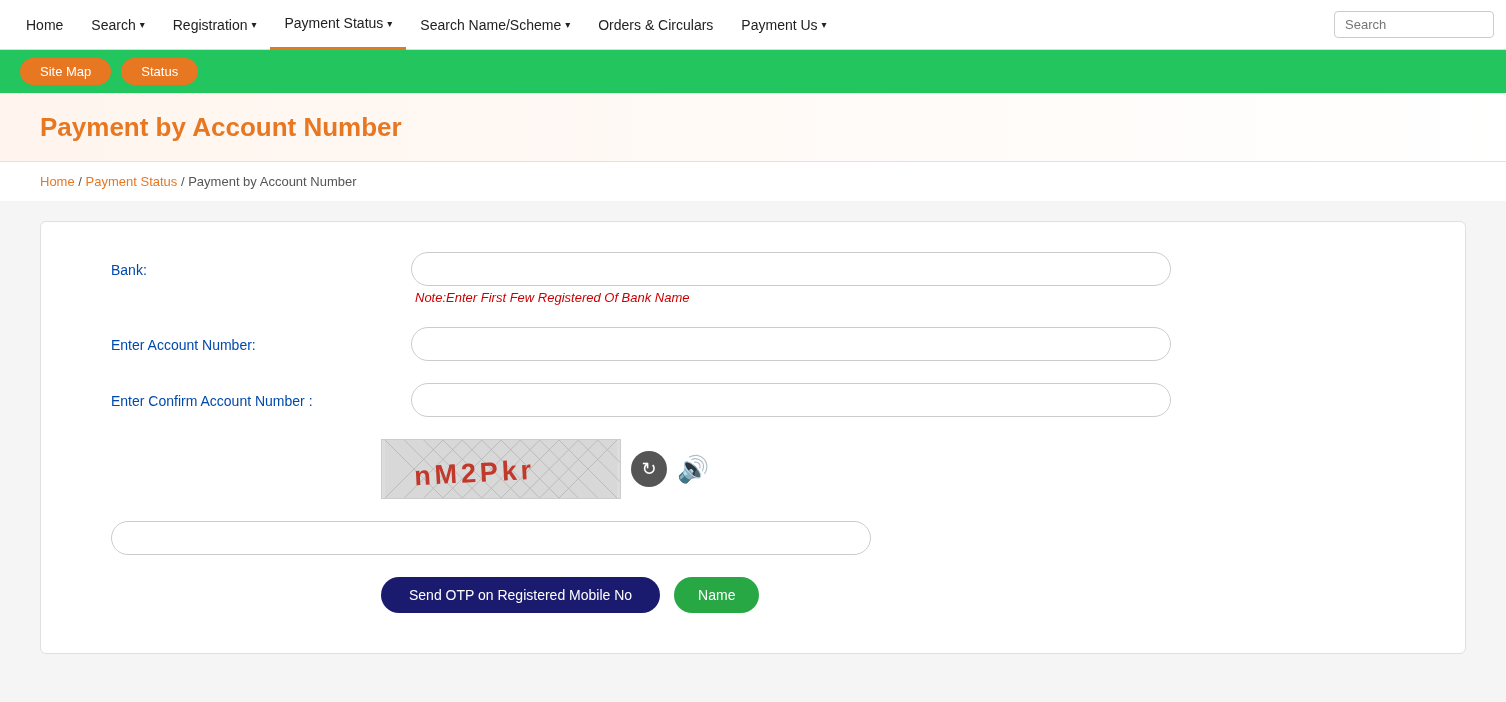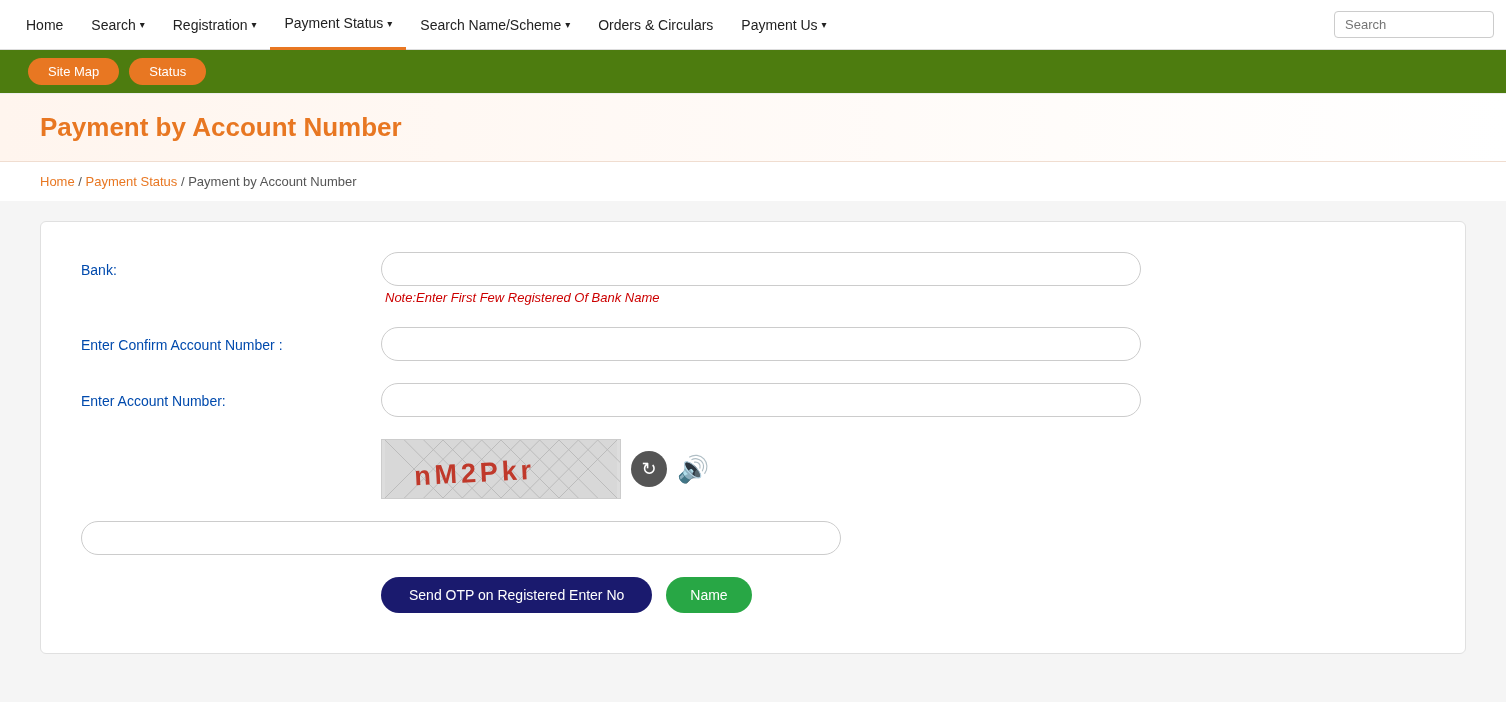--- a/index.html
+++ b/index.html
@@ -39,22 +39,22 @@
       border: 1px solid #ccc;
       border-radius: 4px;
       padding: 5px 10px;
       font-size: 13px;
       color: #999;
       width: 160px;
     }
 
     
     .btn-row {
-      background: #4d7c0f;
-      padding: 8px 28px;
+      background: #22c55e;
+      padding: 8px 20px;
       display: flex;
       gap: 10px;
       border-bottom: 1px solid #eee;
     }
     .btn-orange {
       background: #e87722;
       color: #fff;
       border: none;
       border-radius: 20px;
       padding: 6px 20px;
@@ -94,20 +94,21 @@
       background: #fff;
       border: 1px solid #e0e0e0;
       border-radius: 6px;
       padding: 30px 40px 40px 40px;
     }
 
     .form-row {
       display: flex;
       align-items: flex-start;
       margin-bottom: 22px;
+      margin-left: 30px;
     }
     .form-label {
       width: 300px;
       min-width: 300px;
       color: #004aad;
       font-size: 14px;
       padding-top: 10px;
       font-weight: 500;
     }
     .form-input-wrap {
@@ -252,28 +253,28 @@
 
   <div class="form-row">
     <div class="form-label">Bank:</div>
     <div class="form-input-wrap">
       <input class="form-input" type="text" placeholder="" style="">
       <div class="form-note">Note:Enter First Few Registered Of Bank Name</div>
     </div>
   </div>
 
   <div class="form-row">
-    <div class="form-label">Enter Confirm Account Number :</div>
+    <div class="form-label">Enter Account Number:</div>
     <div class="form-input-wrap">
       <input class="form-input" type="text" placeholder="" style="">
     </div>
   </div>
 
   <div class="form-row">
-    <div class="form-label">Enter Account Number:</div>
+    <div class="form-label">Enter Confirm Account Number :</div>
     <div class="form-input-wrap">
       <input class="form-input" type="text" placeholder="" style="">
     </div>
   </div>
 
   <div class="captcha-row">
     <div class="form-label"></div>
     <div class="captcha-wrap">
       <div class="captcha-image">
         <svg class="captcha-svg" viewBox="0 0 240 60" xmlns="http://www.w3.org/2000/svg">
@@ -315,17 +316,17 @@
     </div>
   </div>
 
   <div class="form-row">
     <div class="form-input-wrap">
       <input class="form-input" type="text" placeholder="" style="">
     </div>
   </div>
 
   <div class="form-btns">
-    <button class="btn-navy">Send OTP on Registered Enter No</button>
+    <button class="btn-navy">Send OTP on Registered Mobile No</button>
     <button class="btn-green">Name</button>
   </div>
 
 </div>
 
 </body></html>

